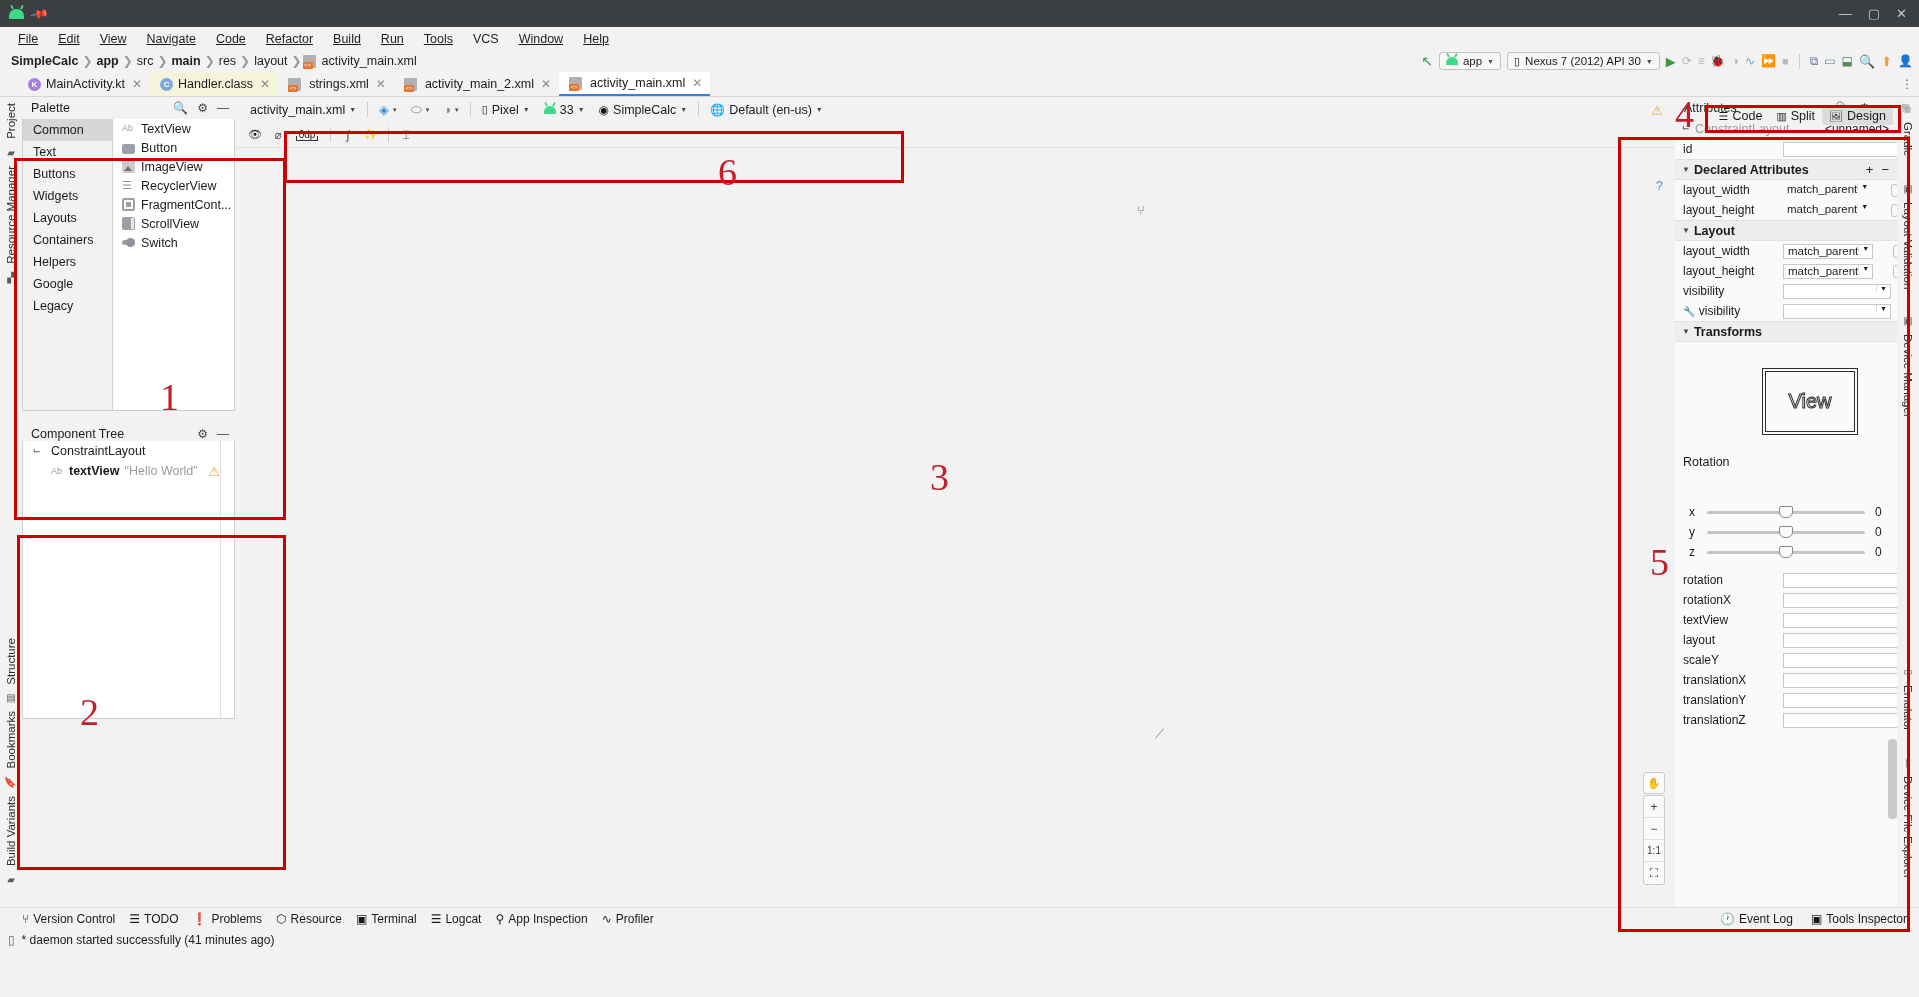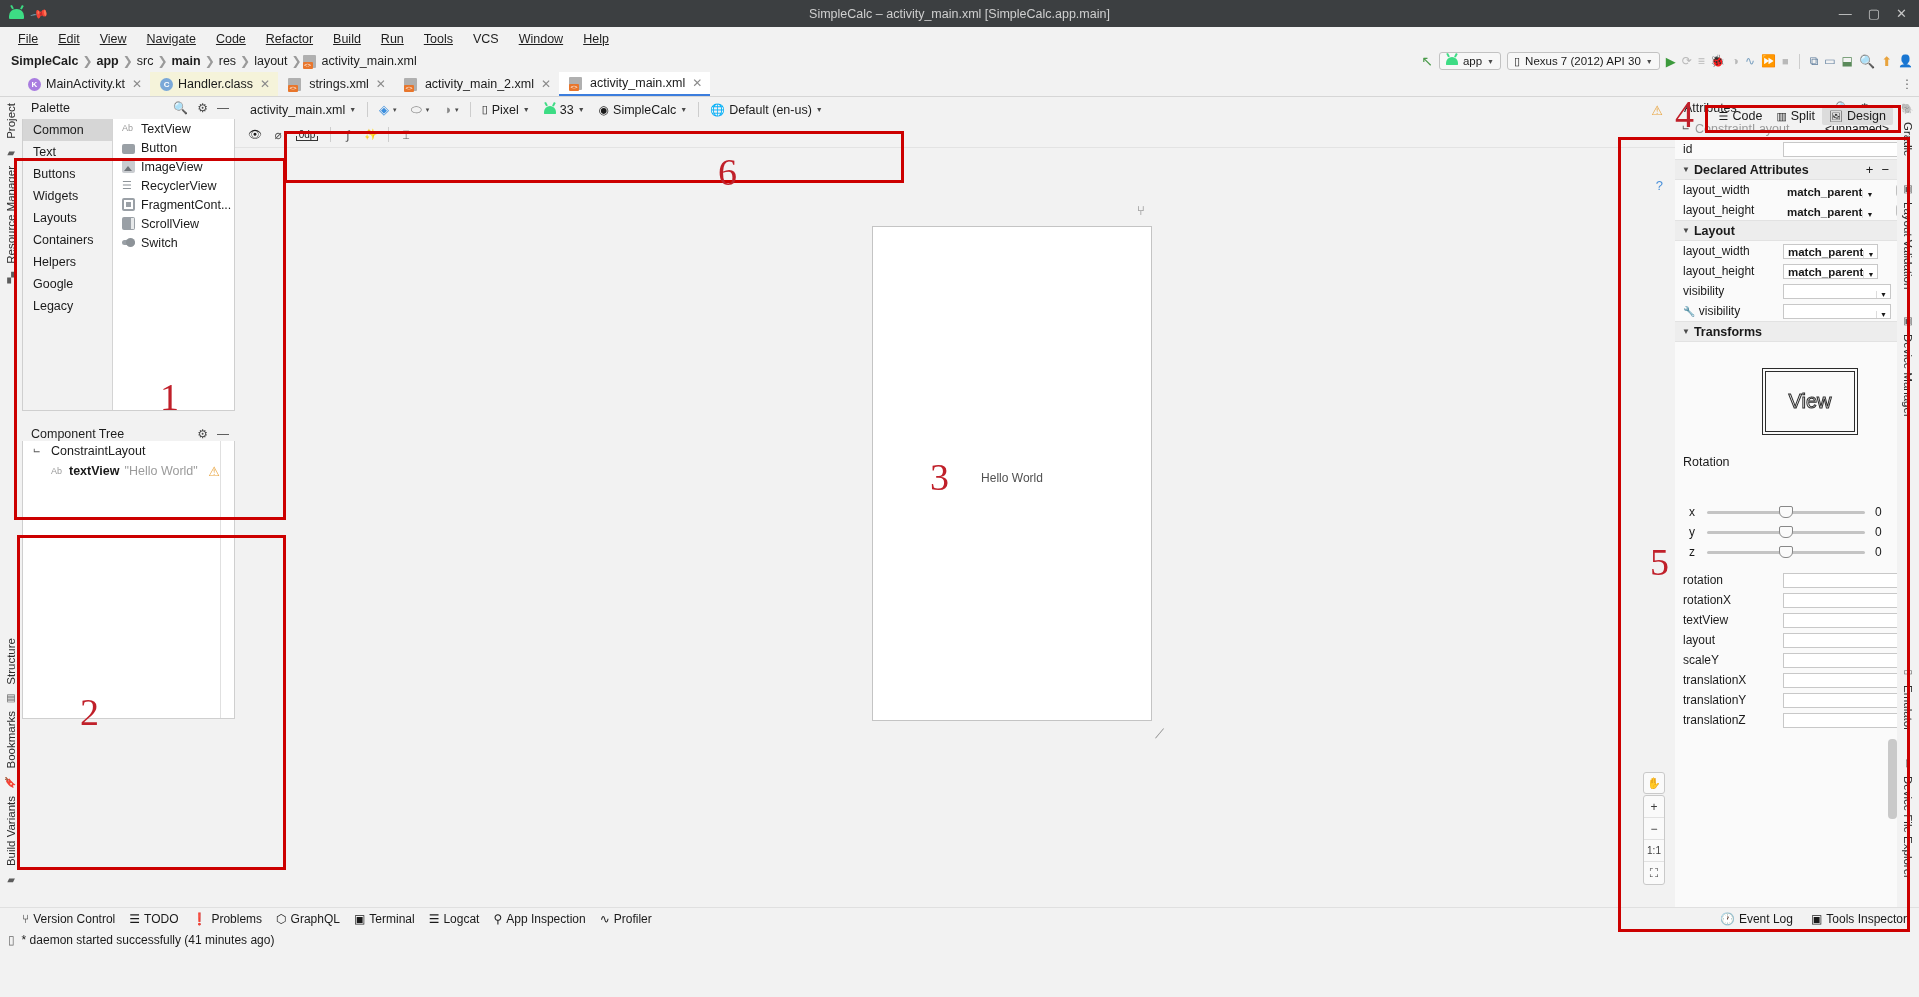--- a/index.html
+++ b/index.html
@@ -240,22 +240,22 @@
                padding: 0 8px 0 7px; font-size: 12.5px; background: #f2f2f2;
                border-bottom: 1px solid #dcdcdc; }
   .attr-head .muted { color: #9b9b9b; }
   .attr-head .right { margin-left: auto; font-size: 12px; }
   .attr-row { height: 20px; display: flex; align-items: center;
               padding: 0 6px 0 8px; font-size: 12px; gap: 20px; }
   .attr-label { width: 80px; flex: none; white-space: nowrap; overflow: hidden; }
   .attr-input { flex: 1; height: 15px; border: 1px solid #c8c8c8;
                 background: #fff; }
   .attr-combo { flex: 1; height: 15px; border: 1px solid #c8c8c8; background: #fff;
-                display: flex; align-items: flex-end; padding-left: 4px;
-                font-size: 11.5px; position: relative; font-weight: bold; }
+                display: flex; align-items: flex-start; padding-left: 4px;
+                font-size: 11.5px; position: relative; }
   .attr-combo.noborder { border: none; background: transparent; }
   .attr-combo .cb-arrow { margin-left: auto; width: 14px; text-align: center;
                           font-size: 7px; border-left: 1px solid #dcdcdc; }
   .attr-pill { width: 7px; height: 13px; border: 1px solid #c0c0c0;
                border-radius: 3px; flex: none; }
   .sect-hdr { height: 21px; display: flex; align-items: center; gap: 4px;
               padding-left: 7px; font-size: 12.5px; font-weight: bold;
               background: #ededed; border-top: 1px solid #e2e2e2;
               border-bottom: 1px solid #e2e2e2; }
   .sect-hdr .plusminus { margin-left: auto; margin-right: 8px; display: flex;
@@ -304,21 +304,20 @@
 </head>
 <body>
 
 <div class="app">
 
   <div class="titlebar">
     <div class="tb-left">
       <span class="droid"></span>
       <span class="pin">📌</span>
     </div>
-    <div class="tb-title">SimpleCalc – activity_main.xml [SimpleCalc.app.main]</div>
     <div class="tb-right">
       <span class="win-btn">—</span>
       <span class="win-btn">▢</span>
       <span class="win-btn">✕</span>
     </div>
   </div>
 
   <div class="menubar">
     <div class="mi"><span class="u">File</span></div>
     <div class="mi"><span class="u">Edit</span></div>
@@ -583,23 +582,20 @@
           <span style="font-size:11px;color:#6a8fb8;">✨</span>
         </div>
         <span class="vsep"></span>
         <div class="t2btn">
           <span style="font-size:12px;color:#555;">⌶</span>
         </div>
       </div>
 
       <div class="canvas">
         <div style="position:absolute; left:902px; top:55px; font-size:13px; color:#777;">⑂</div>
-        <div class="phone" style="left:637px; top:78px; width:280px; height:495px;">
-          <div class="phone-text" style="top:244px;">Hello World</div>
-        </div>
         <div style="position:absolute; left:920px; top:578px; font-size:13px; color:#888;">⟋</div>
         <div class="help-q">?</div>
         <div class="pan-btn">
           <span>✋</span>
         </div>
         <div class="zoomctl">
           <div>+</div>
           <div>−</div>
           <div style="font-size:10px;">1:1</div>
           <div>⛶</div>
@@ -796,21 +792,21 @@
     <div class="sbtn">
       <span>☰</span>
       <span>TODO</span>
     </div>
     <div class="sbtn">
       <span>❗</span>
       <span>Problems</span>
     </div>
     <div class="sbtn">
       <span>⬡</span>
-      <span>GraphQL</span>
+      <span>Resource</span>
     </div>
     <div class="sbtn">
       <span>▣</span>
       <span>Terminal</span>
     </div>
     <div class="sbtn">
       <span>☰</span>
       <span>Logcat</span>
     </div>
     <div class="sbtn">

